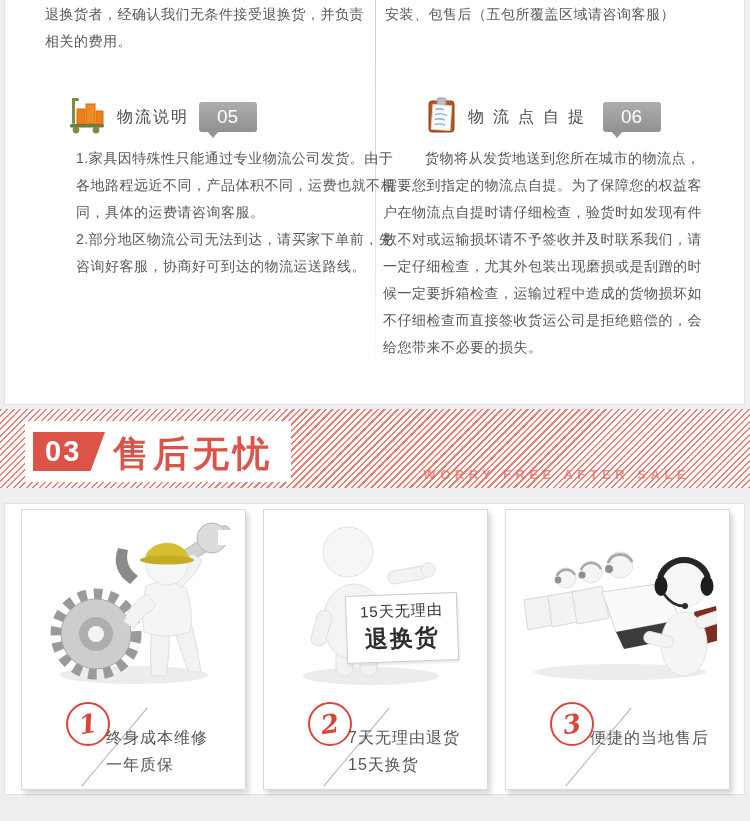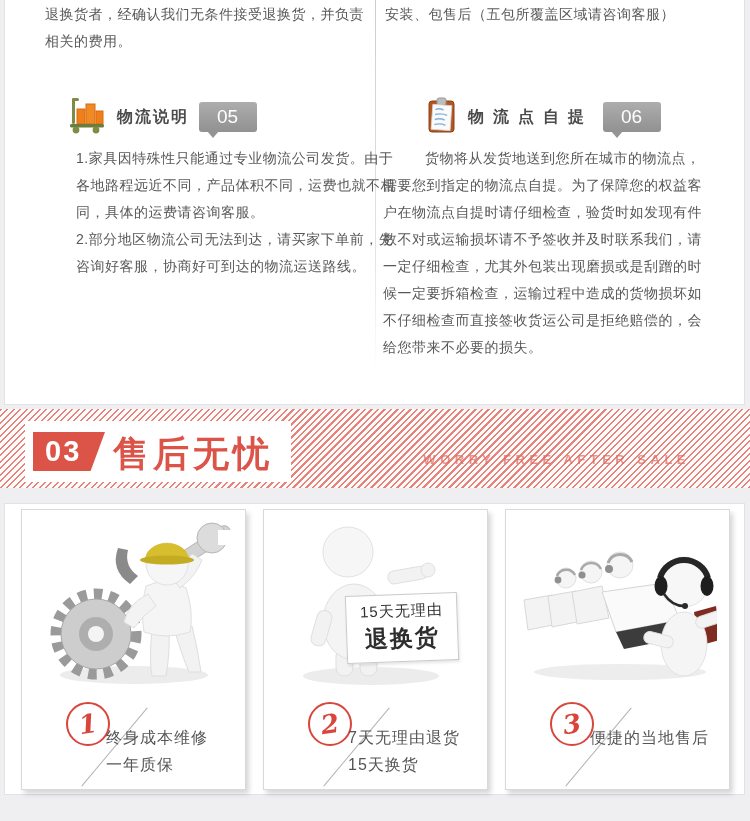--- a/index.html
+++ b/index.html
@@ -13,34 +13,34 @@
   .body-text p{margin:0;}
   .l-intro{left:40px;top:1px;width:322px;}
   .r-intro{left:380px;top:1px;width:330px;}
   .l-body{left:40px;top:145px;width:322px;margin-left:31px;}
   .r-body{left:378px;top:145px;width:324px;}
   .r-body p{text-indent:42px;}
 
   .section-header{display:flex;align-items:center;height:40px;gap:10px;}
   .l-header{left:60px;top:97px;}
   .r-header{left:421px;top:97px;}
-  .section-title{font-size:16px;color:#4b4b4b;letter-spacing:2px;white-space:nowrap;font-weight:bold;}
+  .section-title{font-size:16px;color:#4b4b4b;letter-spacing:2px;white-space:nowrap;}
   .r-header .section-title{letter-spacing:9px;}
   .num-badge{position:relative;background:linear-gradient(#adadad,#919191);color:#fff;font-size:19px;line-height:1;padding:5px 18px 6px;border-radius:3px;min-width:22px;text-align:left;}
   .num-badge::after{content:"";position:absolute;left:8px;bottom:-6px;border:6px solid transparent;border-top:7px solid #949494;border-bottom:none;}
 
   
   .banner{left:0;top:409px;width:750px;height:79px;
     background:repeating-linear-gradient(135deg,#e8837a 0 1.6px,#fdfbfb 1.6px 4.6px);}
   .banner-box{left:25px;top:12px;width:266px;height:61px;background:#fff;}
   .banner-num{left:8px;top:11px;width:72px;height:39px;background:#dc5348;
     clip-path:polygon(0 0,100% 0,80% 100%,0 100%);
     color:#fff;font-size:29px;font-weight:bold;line-height:39px;text-align:left;padding-left:12px;letter-spacing:2px;box-sizing:border-box;}
   .banner-title{left:88px;top:9px;font-size:36px;font-weight:bold;color:#dc5348;letter-spacing:4px;white-space:nowrap;}
-  .banner-sub{right:60px;bottom:21px;font-size:13px;font-weight:bold;color:#dd6c61;opacity:.72;letter-spacing:4.5px;white-space:nowrap;}
+  .banner-sub{right:60px;bottom:6px;font-size:13px;font-weight:bold;color:#dd6c61;opacity:.72;letter-spacing:4.5px;white-space:nowrap;}
 
   
   .bottom-panel{left:4px;top:503px;width:741px;height:292px;background:#fff;border:1px solid #e2e2e4;box-sizing:border-box;}
   .card{position:absolute;top:5px;width:225px;height:281px;background:#fff;border:1px solid #d9d9d9;
     box-shadow:3px 4px 5px rgba(0,0,0,.16);box-sizing:border-box;}
   .card-1{left:16px;} .card-2{left:258px;} .card-3{left:500px;}
   .card-illus{position:absolute;left:12px;top:12px;width:199px;height:170px;}
   .badge-circle{position:absolute;left:44px;top:192px;width:44px;height:44px;border:2px solid #d9453b;border-radius:50%;box-sizing:border-box;background:#fff;}
   .badge-circle .n{position:absolute;left:0;right:0;top:5px;text-align:center;
     font-family:"DejaVu Serif",serif;font-style:italic;font-weight:bold;font-size:26px;color:#d9453b;transform:rotate(-8deg);}

